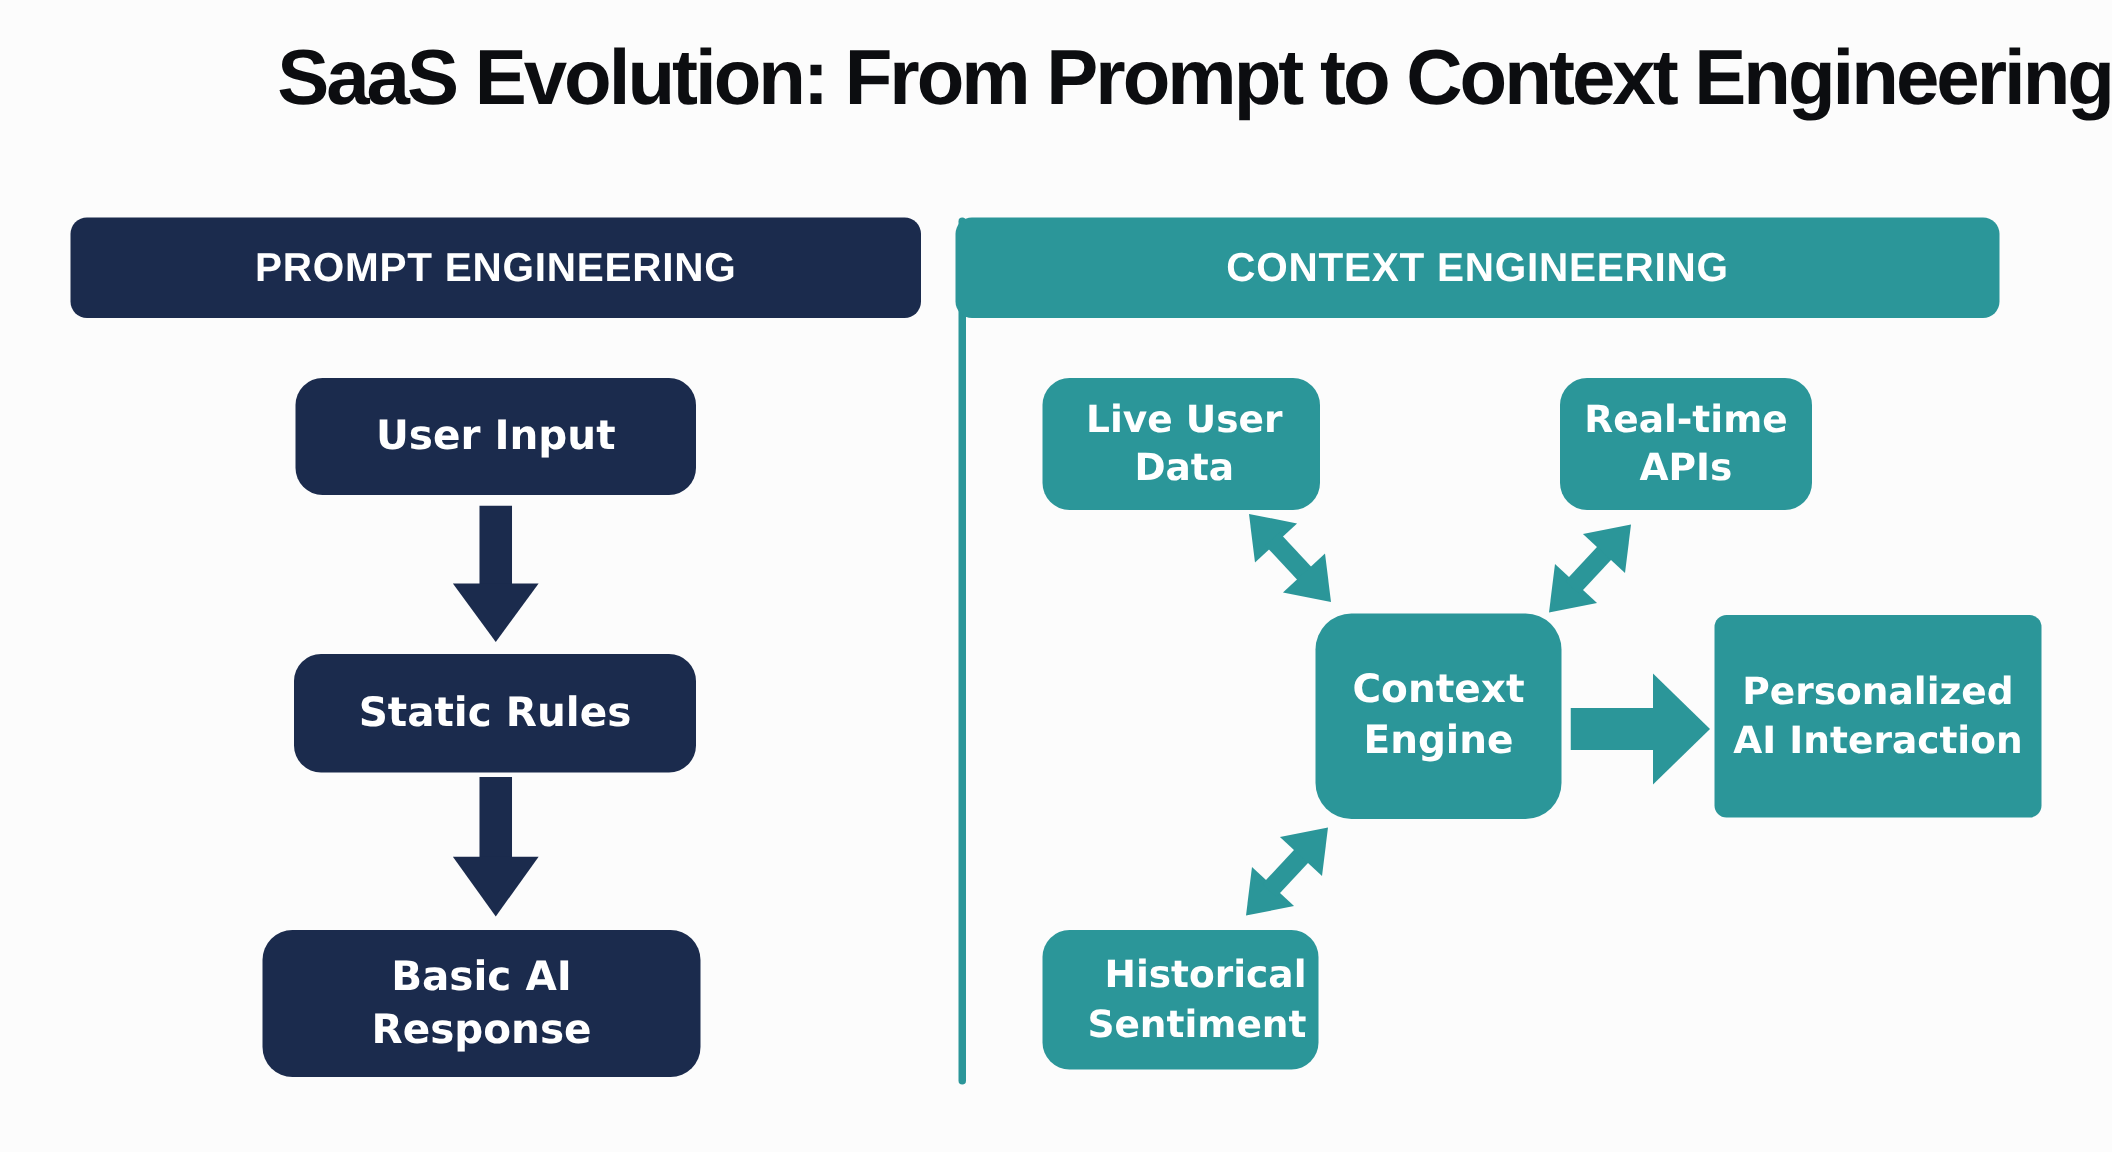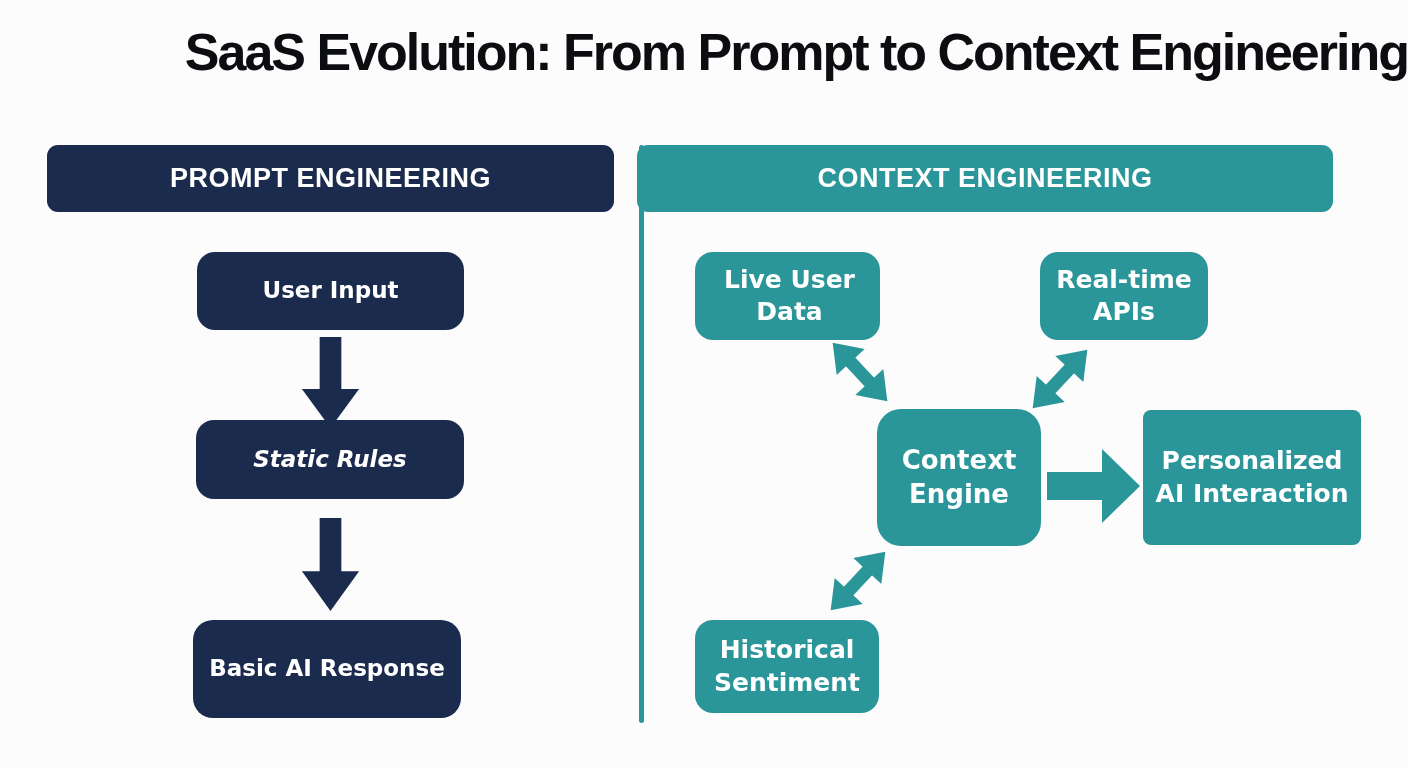--- a/index.html
+++ b/index.html
@@ -44,32 +44,32 @@
 
   .box{
     position:absolute;
     display:flex;align-items:center;justify-content:center;
     text-align:center;
     color:var(--light);font-weight:700;
     border-radius:18px;
     line-height:1.3;
     padding:4px 8px;box-sizing:border-box;
   }
-  .navy-box{background:var(--navy);font-size:23px;}
+  .navy-box{background:var(--navy);font-size:27px;}
   .teal-box{background:var(--teal);font-size:25px;}
 
   .b-user-input   {left:197px;top:252px;width:267px;height:78px;}
-  .b-static-rules {left:196px;top:420px;width:268px;height:79px;font-style:italic;}
-  .b-basic-ai     {left:193px;top:620px;width:268px;height:98px;border-radius:20px;}
+  .b-static-rules {left:196px;top:436px;width:268px;height:79px;}
+  .b-basic-ai     {left:175px;top:620px;width:292px;height:98px;border-radius:20px;}
 
   .b-live-user    {left:695px;top:252px;width:185px;height:88px;padding-left:12px;}
   .b-apis         {left:1040px;top:252px;width:168px;height:88px;}
   .b-context      {left:877px;top:409px;width:164px;height:137px;border-radius:24px;font-size:26px;}
   .b-personalized {left:1143px;top:410px;width:218px;height:135px;border-radius:8px;}
-  .b-historical   {left:695px;top:620px;width:184px;height:93px;}
+  .b-historical   {left:695px;top:620px;width:184px;height:93px;text-align:right;}
 
   .arrow{position:absolute;}
   .arrow svg{display:block;width:100%;height:100%;}
   .navy-arrow polygon,.navy-arrow rect{fill:var(--navy);}
   .teal-arrow polygon,.teal-arrow rect{fill:var(--teal);}
 
   .a-down-1{left:296px;top:337px;width:69px;height:92px;}
   .a-down-2{left:296px;top:518px;width:69px;height:94px;}
 
   .a-dbl-1{left:819px;top:351px;width:82px;height:42px;transform:rotate(47deg);}

